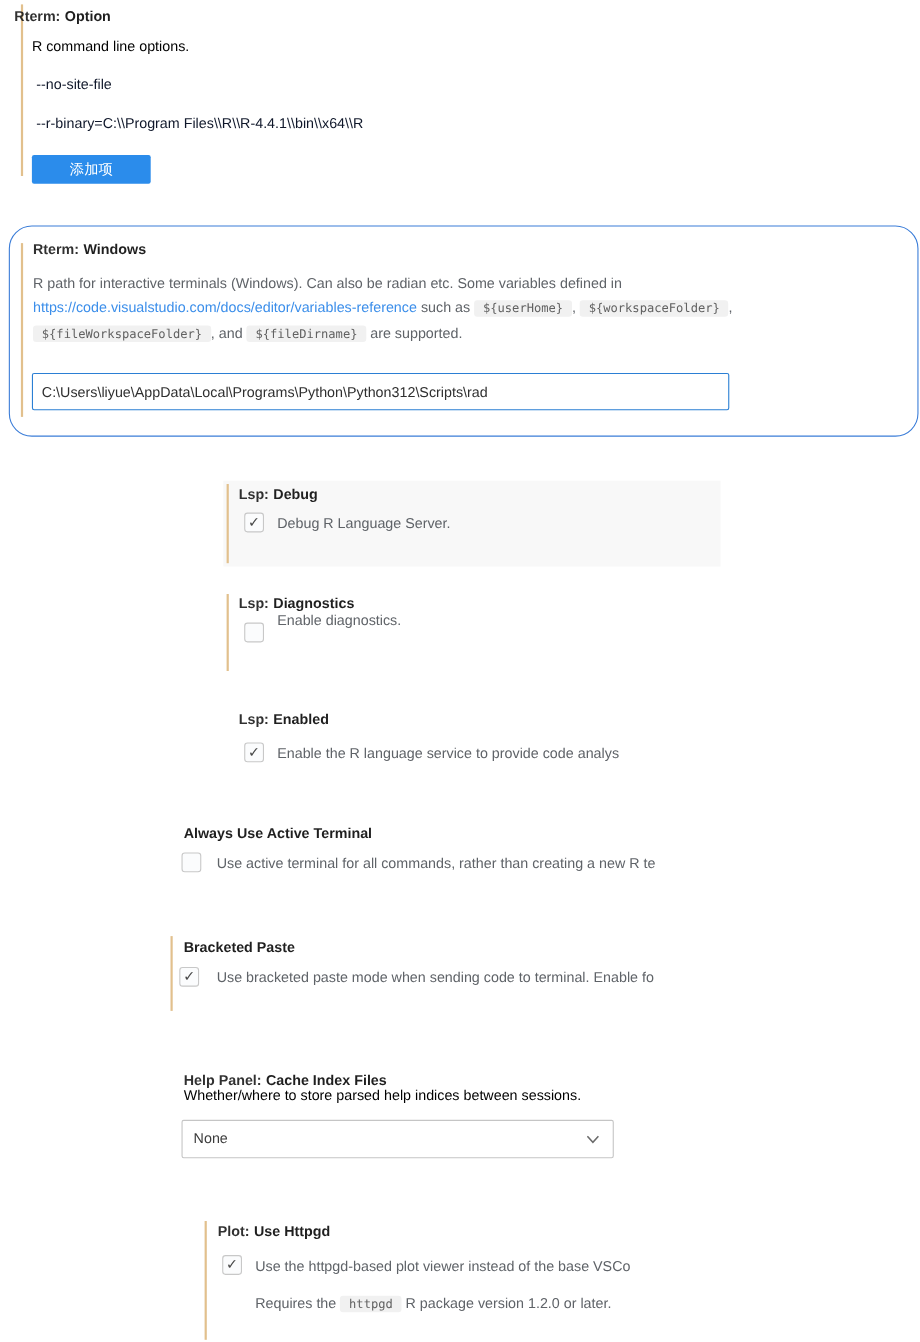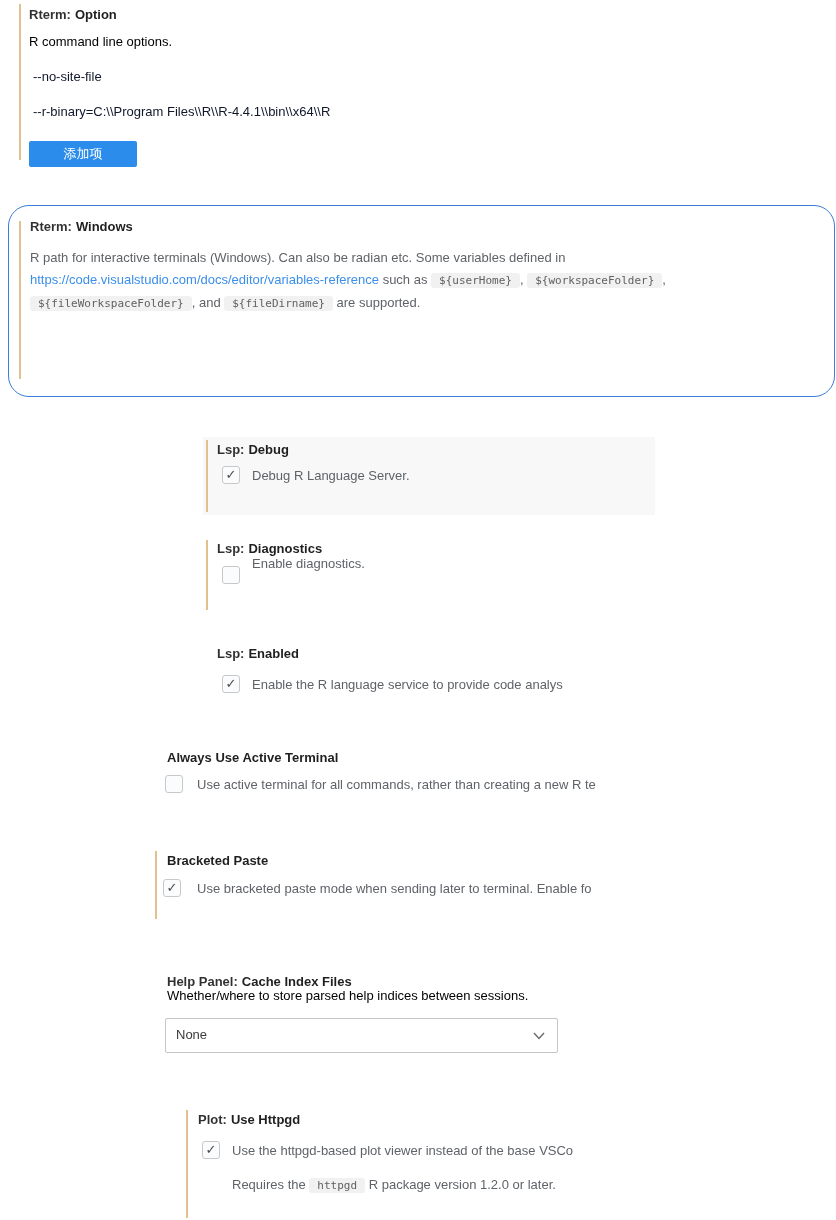--- a/index.html
+++ b/index.html
@@ -48,37 +48,38 @@
   .dropdown .val { position:absolute; left:10px; top:8px; color:#3C3C3C; }
   .dropdown svg { position:absolute; right:11px; top:12px; }
 </style>
 </head>
 <body>
 
 <div id="screen">
 
   <div>
     <div class="modbar" style="left:19px; top:4px; height:156px;"></div>
-    <div class="title" style="left:29px; top:7px;">
+    <div class="title" style="left:13px; top:7px;">
       <span class="cat">Rterm:</span><span class="nm">Option</span>
     </div>
     <div class="desc" style="left:29px; top:34px;">R command line options.</div>
     <div class="listitem" style="left:33px; top:69px;">--no-site-file</div>
     <div class="listitem" style="left:33px; top:104px;">--r-binary=C:\\Program Files\\R\\R-4.4.1\\bin\\x64\\R</div>
     <div class="btn" style="left:29px; top:141px; background:#2B8CEB;">添加项</div>
   </div>
 
   <div class="focusbox" style="left:8px; top:205px; width:825px; height:190px;border-radius:21px;">
     <div class="modbar" style="left:10px; top:15px; height:158px;"></div>
     <div class="title" style="left:21px; top:13px;">
       <span class="cat">Rterm:</span><span class="nm">Windows</span>
     </div>
     <div class="para" style="left:21px; top:41px; width:798px;">
       <span>R path for interactive terminals (Windows). Can also be radian etc. Some variables defined in </span><span class="link">https://code.visualstudio.com/docs/editor/variables-reference</span><span> such as </span><span class="codechip">${userHome}</span><span>, </span><span class="codechip">${workspaceFolder}</span><span>, </span><span class="codechip">${fileWorkspaceFolder}</span><span>, and </span><span class="codechip">${fileDirname}</span><span> are supported.</span>
     </div>
+    <input class="input" style="left: 20px; top: 133px; width: 634px;" type="text" value="C:\Users\liyue\AppData\Local\Programs\Python\Python312\Scripts\rad">
   </div>
 
   <div>
     <div class="hoverpanel" style="left:203px; top:437px; width:452px; height:78px;"></div>
     <div class="modbar" style="left:206px; top:440px; height:72px;"></div>
     <div class="title" style="left:217px; top:442px;">
       <span class="cat">Lsp:</span><span class="nm">Debug</span>
     </div>
     <div class="checkbox checked" style="left:222px; top:466px;">
       <span class="check">✓</span>
@@ -118,21 +119,21 @@
   </div>
 
   <div>
     <div class="modbar" style="left:155px; top:851px; height:68px;"></div>
     <div class="title" style="left:167px; top:853px;">
       <span class="nm solo">Bracketed Paste</span>
     </div>
     <div class="checkbox checked" style="left:163px; top:879px;">
       <span class="check">✓</span>
     </div>
-    <div class="cblabel" style="left:197px; top:881px;">Use bracketed paste mode when sending later to terminal. Enable fo</div>
+    <div class="cblabel" style="left:197px; top:881px;">Use bracketed paste mode when sending code to terminal. Enable fo</div>
   </div>
 
   <div>
     <div class="title" style="left:167px; top:957px;margin-top:17px;">
       <span class="cat">Help Panel:</span><span class="nm">Cache Index Files</span>
     </div>
     <div class="desc" style="left:167px; top:988px;">Whether/where to store parsed help indices between sessions.</div>
     <div class="dropdown" style="left:165px; top:1018px; width:393px; height:35px;">
       <span class="val">None</span>
       <svg width="14" height="10" viewBox="0 0 14 10">

